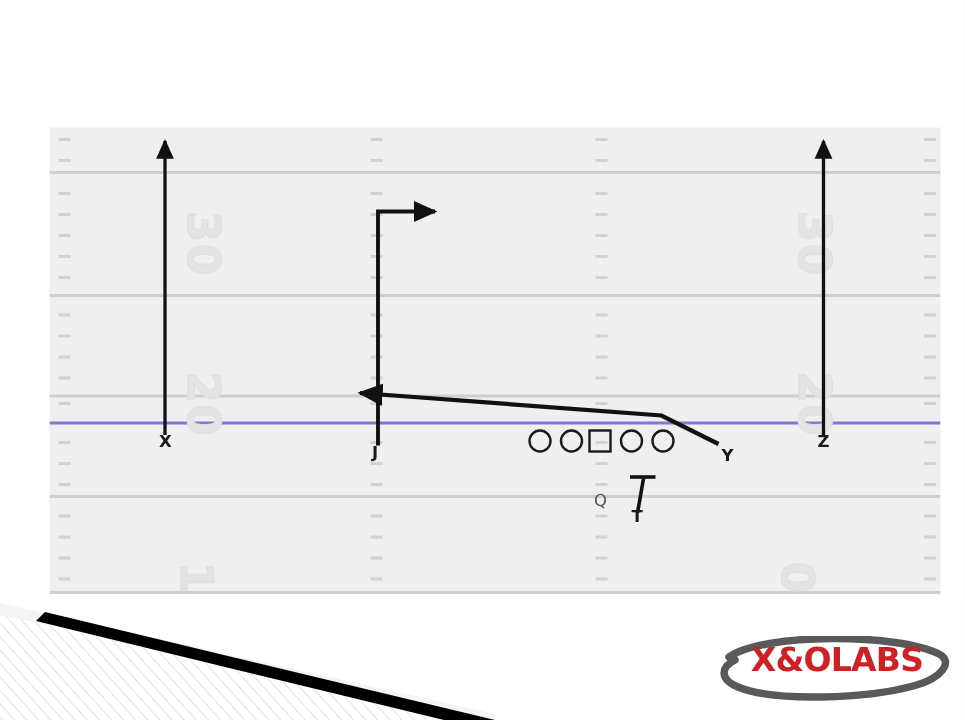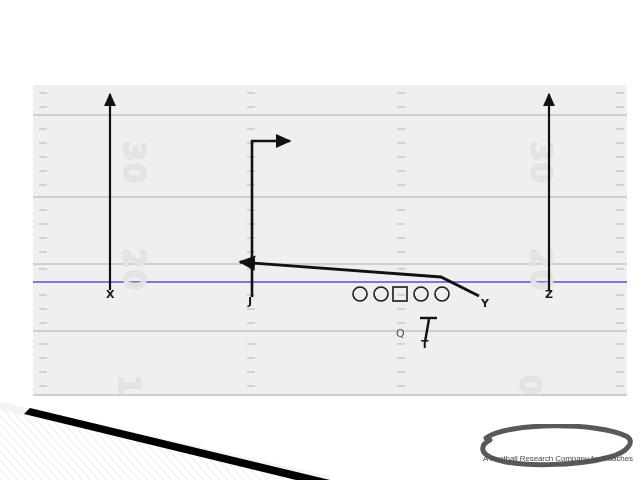--- a/index.html
+++ b/index.html
@@ -317,16 +317,18 @@
       <polygon points="0,4 330,78 330,82 0,12" fill="#f4f4f4"></polygon>
 
       <polygon points="30,10 330,82 296,82 24,16" fill="#000000"></polygon>
     </svg>
   </div>
 
   <div id="logo-block">
     <svg width="160" height="48" viewBox="0 0 160 48" style="position:absolute;left:0;top:0;">
       <path d="M8,14 C30,-2 120,-2 148,12 C158,17 150,28 132,33 C100,42 38,44 14,34 C2,29 2,21 12,16" fill="none" stroke="#58595b" stroke-width="5" stroke-linecap="round"></path>
     </svg>
-    <div id="logo-tagline">A Football Research Company for Coaches</div>
+    <div id="logo-text">
+      <span id="logo-xo">X&amp;O</span><span id="logo-labs">LABS</span>
+    </div>
   </div>
 
 </div>
 
 </body></html>

